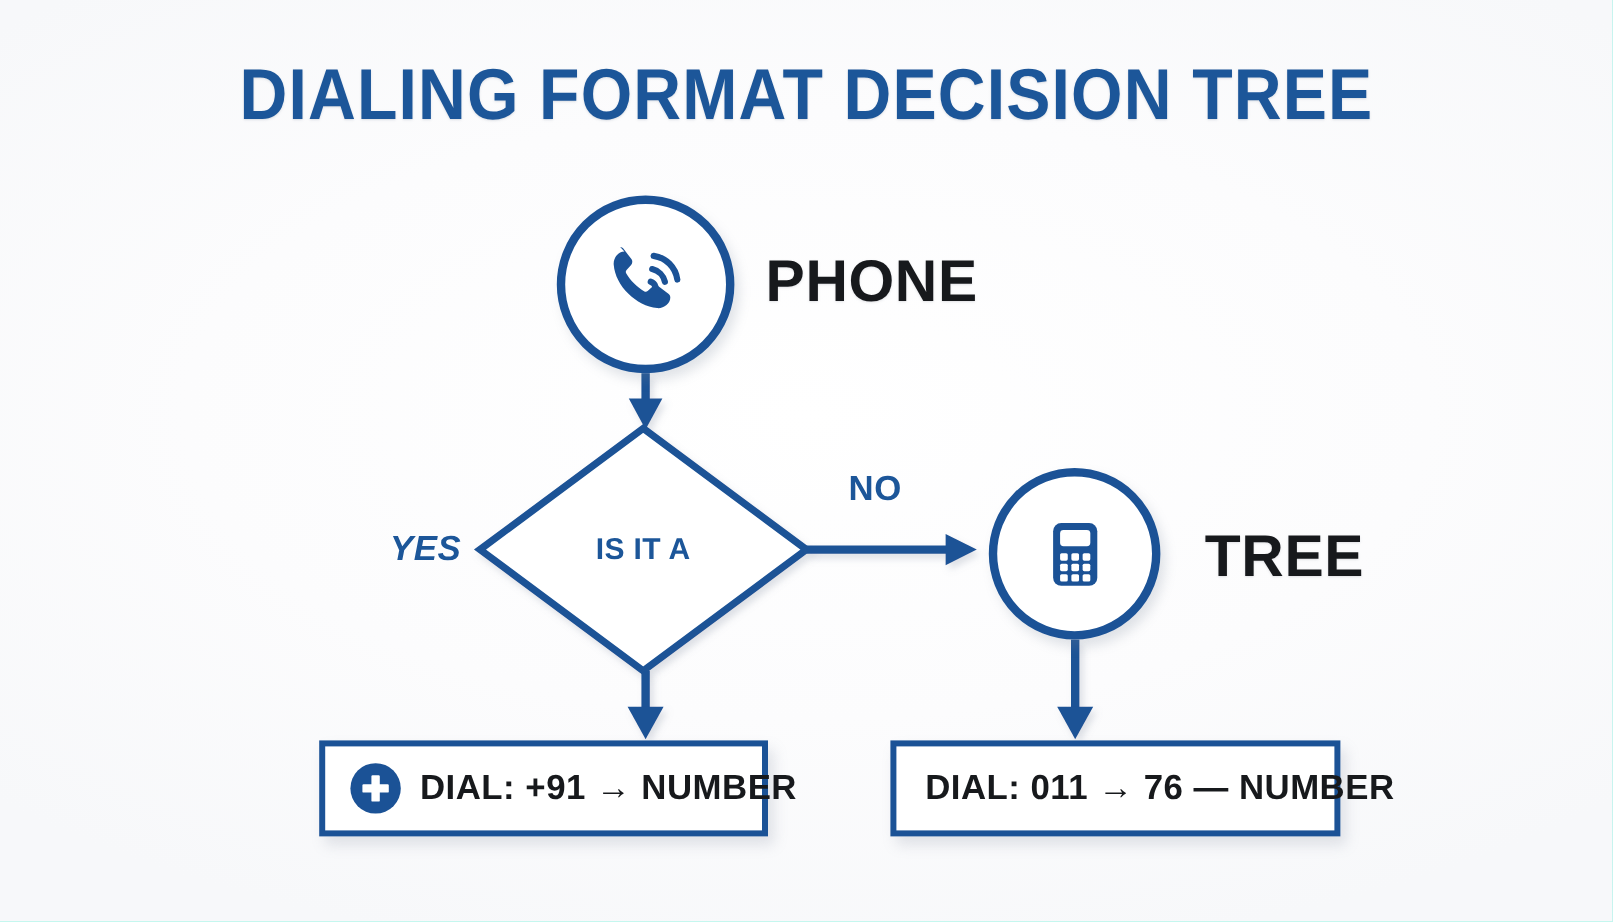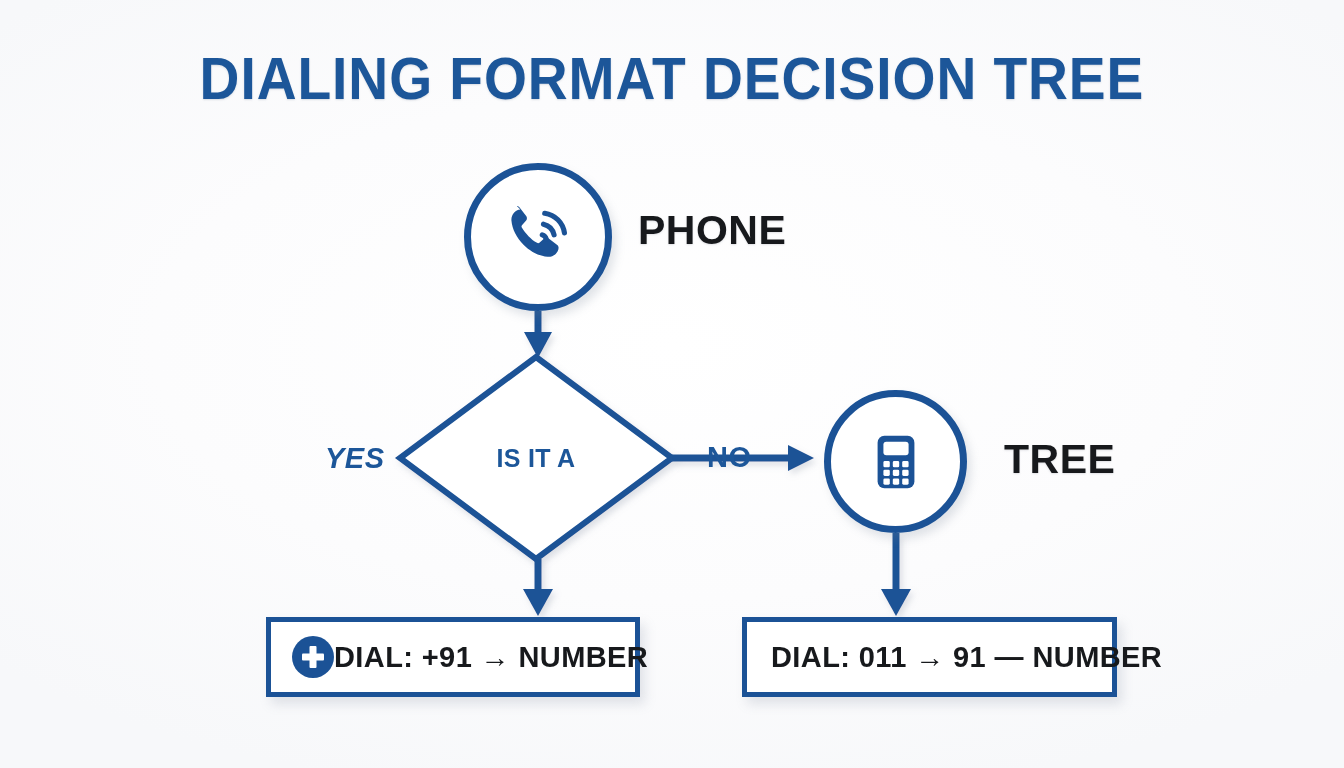--- a/index.html
+++ b/index.html
@@ -70,21 +70,21 @@
     justify-content: center;
     box-shadow: 4px 6px 10px rgba(120,132,150,0.22);
   }
   #phone-circle { left: 464px; top: 163px; width: 148px; height: 148px; }
   #other-circle { left: 824px; top: 390px; width: 143px; height: 143px; }
 
   
   .node-label {
     position: absolute;
     font-family: "Liberation Sans Narrow", "Liberation Sans", sans-serif;
-    font-size: 41px;
+    font-size: 49px;
     font-weight: bold;
     color: #17191c;
     letter-spacing: 0.5px;
     white-space: nowrap;
     text-shadow: 0 1px 2px rgba(150,155,165,0.28);
   }
   #phone-label { left: 638px; top: 207px; }
   #other-label { left: 1004px; top: 436px; }
 
   
@@ -119,21 +119,21 @@
   .branch-label {
     position: absolute;
     font-family: "Liberation Sans Narrow", "Liberation Sans", sans-serif;
     font-size: 29px;
     font-weight: bold;
     color: #1c5699;
     letter-spacing: 0.5px;
     white-space: nowrap;
   }
   #yes-label { left: 325px; top: 442px; font-style: italic; }
-  #no-label  { left: 707px; top: 441px; }
+  #no-label  { left: 707px; top: 392px; }
 
   
   .result-box {
     position: absolute;
     box-sizing: border-box;
     background: #ffffff;
     border: 5px solid #1b5296;
     display: flex;
     align-items: center;
     box-shadow: 5px 7px 11px rgba(120,132,150,0.20);
@@ -142,21 +142,21 @@
   #right-box { left: 742px; top: 617px; width: 375px; height: 80px; padding-left: 24px; }
 
   .box-text {
     font-family: "Liberation Sans Narrow", "Liberation Sans", sans-serif;
     font-size: 29px;
     font-weight: bold;
     color: #17191c;
     letter-spacing: 0.4px;
     white-space: nowrap;
   }
-  #left-box .box-text { }
+  #left-box .box-text { margin-left: 16px; }
 
   .plus-badge {
     width: 42px;
     height: 42px;
     flex: none;
     border-radius: 50%;
     background: #1b5296;
     position: relative;
   }
   .plus-badge::before,
@@ -244,17 +244,17 @@
       </svg>
     </div>
     <div class="node-label" id="other-label">TREE</div>
 
     <div class="result-box" id="left-box">
       <span class="plus-badge"></span>
       <span class="box-text">DIAL: +91 → NUMBER</span>
     </div>
 
     <div class="result-box" id="right-box">
-      <span class="box-text">DIAL: 011 → 91 — NUMBER</span>
+      <span class="box-text">DIAL: 011 → 76 — NUMBER</span>
     </div>
 
   </div>
 </div>
 
 </body></html>

